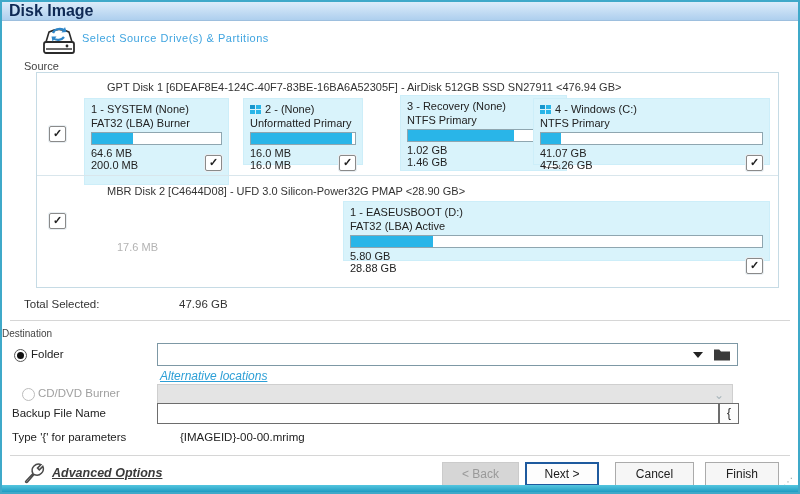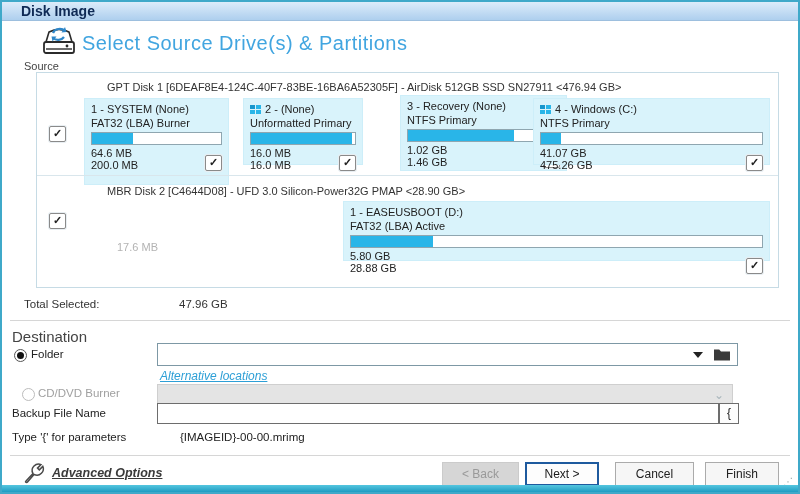--- a/index.html
+++ b/index.html
@@ -1,20 +1,20 @@
 <!DOCTYPE html>
 <html><head>
 <meta charset="utf-8">
 <style>
   html,body{margin:0;padding:0;background:#9aa7ad;font-family:"Liberation Sans",sans-serif;}
   .window{position:relative;width:800px;height:494px;background:#fff;border:2px solid #3fa9c9;box-sizing:border-box;overflow:hidden;}
-  .titlebar{position:absolute;left:0;top:0;right:0;height:18px;background:linear-gradient(#dcecfa,#aecfee);border-bottom:1px solid #9dbfde;color:#0f2a55;font-size:14px;font-weight:bold;line-height:18px;padding-left:19px;}
+  .titlebar{position:absolute;left:0;top:0;right:0;height:18px;background:linear-gradient(#dcecfa,#aecfee);border-bottom:1px solid #9dbfde;color:#0f2a55;font-size:16px;font-weight:bold;line-height:18px;padding-left:7px;}
   
   .hdr-icon{position:absolute;left:38px;top:22px;width:38px;height:34px;}
-  .page-title{position:absolute;left:80px;top:30px;font-size:20px;color:#41a5e0;letter-spacing:.5px;text-align:right;}
+  .page-title{position:absolute;left:80px;top:30px;font-size:11px;color:#41a5e0;letter-spacing:.5px;text-align:right;}
   .source-label{position:absolute;left:22px;top:58px;font-size:11px;color:#444;}
   
   .source-box{position:absolute;left:34px;top:70px;width:741px;height:214px;border:1px solid #c6dbe5;background:#fff;}
   .disk-divider{position:absolute;left:0;right:0;top:102px;border-top:1px solid #d9e6ec;}
   .disk-header{position:absolute;font-size:11px;color:#333;}
   .dh1{left:70px;top:8px;} .dh2{left:70px;top:112px;}
   .cb{display:inline-block;width:15px;height:14px;background:#fff;border:1px solid #8a8a8a;border-radius:2px;text-align:center;line-height:13px;font-size:11px;color:#222;font-weight:bold;box-shadow:0 0 0 1px #e8eef2;}
   .disk-cb1{position:absolute;left:12px;top:53px;} .disk-cb2{position:absolute;left:12px;top:140px;}
   .part{position:absolute;background:#d9f3fb;border:1px solid #cdeef9;box-sizing:border-box;padding:4px 6px 3px 6px;font-size:11px;color:#222;}
   .p1{left:47px;top:25px;width:145px;height:87px;}
@@ -28,21 +28,21 @@
   .winflag span{background:#29b5e8;} .winflag span:nth-child(1){background:#1796cd;}
   .bar{margin-top:3px;height:13px;background:#fff;border:1px solid #8fa6b0;box-sizing:border-box;}
   .bar .fill{height:100%;background:#29b5e8;}
   .pbot{display:flex;justify-content:space-between;align-items:flex-end;margin-top:2px;line-height:12px;}
   .unalloc{position:absolute;left:80px;top:168px;font-size:11px;color:#b3b3b3;}
   
   .total-label{position:absolute;left:22px;top:296px;font-size:11.5px;color:#333;}
   .total-value{position:absolute;left:130px;top:296px;font-size:11.5px;color:#333;margin-left:47px;}
   .hdiv{position:absolute;left:8px;right:8px;border-top:1px solid #d6d6d6;}
   .d1{top:318px;} .d2{top:453px;}
-  .dest-label{position:absolute;left:10px;top:326px;font-size:15px;color:#444;}
+  .dest-label{position:absolute;left:0;top:326px;font-size:10px;color:#444;}
   .radio{position:absolute;width:11px;height:11px;border:1px solid #555;border-radius:50%;background:#fff;}
   .radio.sel::after{content:"";position:absolute;left:2px;top:2px;width:7px;height:7px;border-radius:50%;background:#111;}
   .radio.dis{border-color:#bcbcbc;}
   .r-folder{left:12px;top:347px;} .r-cd{left:20px;top:386px;}
   .lbl{position:absolute;font-size:11.5px;color:#222;}
   .l-folder{left:29px;top:346px;} .l-cd{left:36px;top:385px;color:#a0a0a0;}
   .l-bfn{left:10px;top:405px;} .l-hint{left:10px;top:429px;} .l-ex{left:178px;top:429px;}
   .combo{position:absolute;left:155px;top:341px;width:581px;height:23px;background:#fff;border:1px solid #7d98a5;box-sizing:border-box;}
   .combo .arrow{position:absolute;right:34px;top:8px;width:0;height:0;border-left:5px solid transparent;border-right:5px solid transparent;border-top:6px solid #222;}
   .combo .folder-ico{position:absolute;right:6px;top:3px;}

